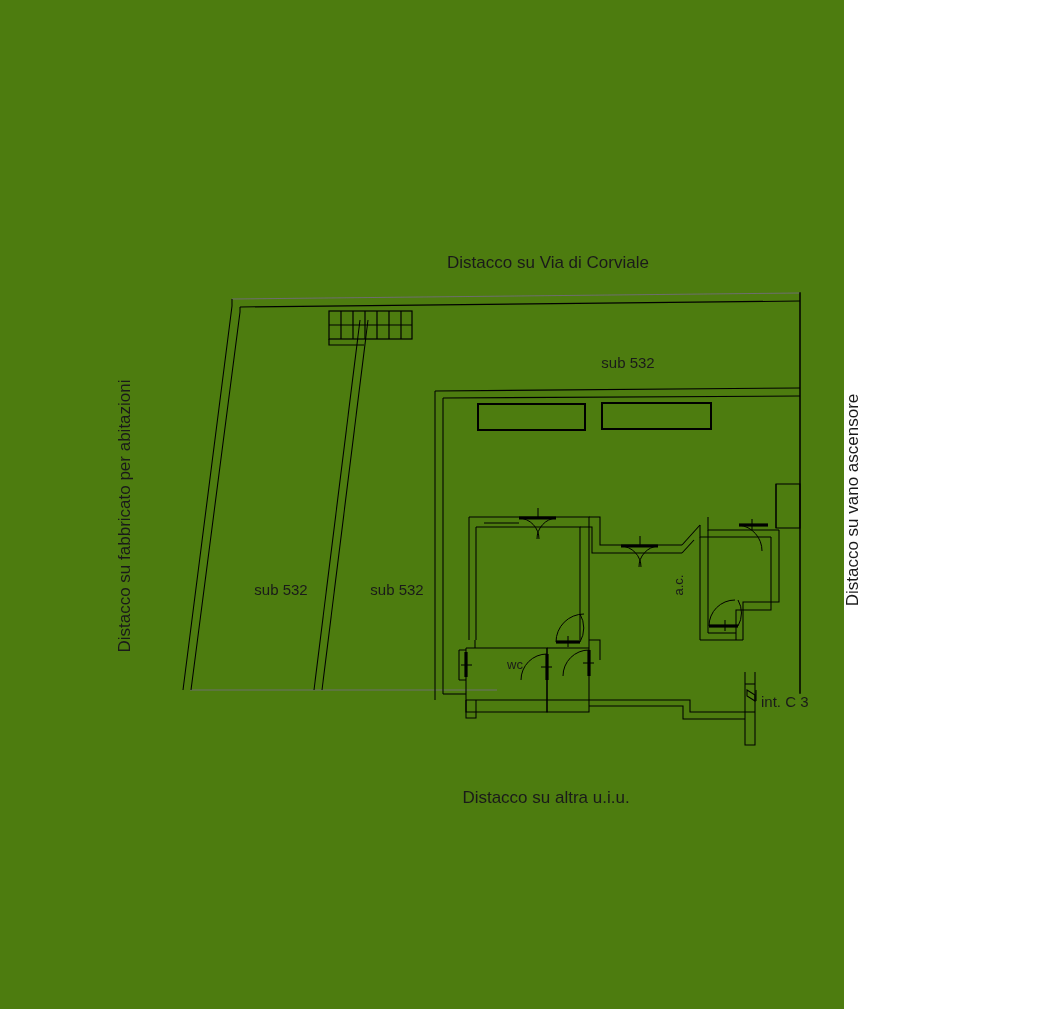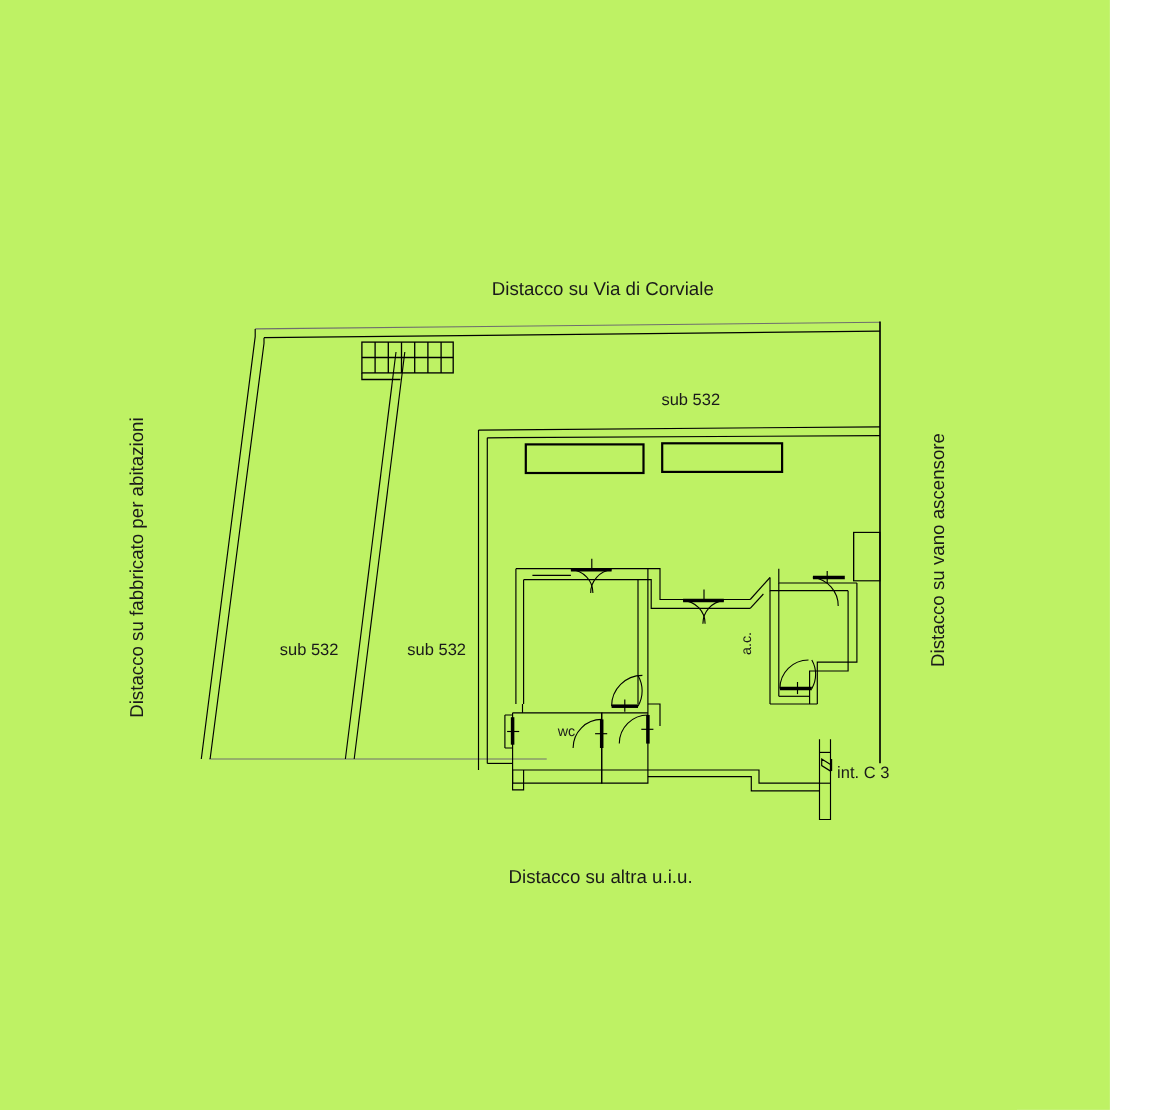--- a/index.html
+++ b/index.html
@@ -10,23 +10,23 @@
   }
   body {
     width: 1053px;
     height: 1009px;
     font-family: "Liberation Sans", sans-serif;
     color: #000000;
     overflow: hidden;
   }
   #floorplan-page {
     position: relative;
-    width: 1009px;
+    width: 844px;
     height: 1009px;
-    background: #bef264;
+    background: #4d7c0f;
   }
   svg#plan-svg {
     position: absolute;
     left: 0;
     top: 0;
     width: 1053px;
     height: 1009px;
     display: block;
   }
   .label-text {

